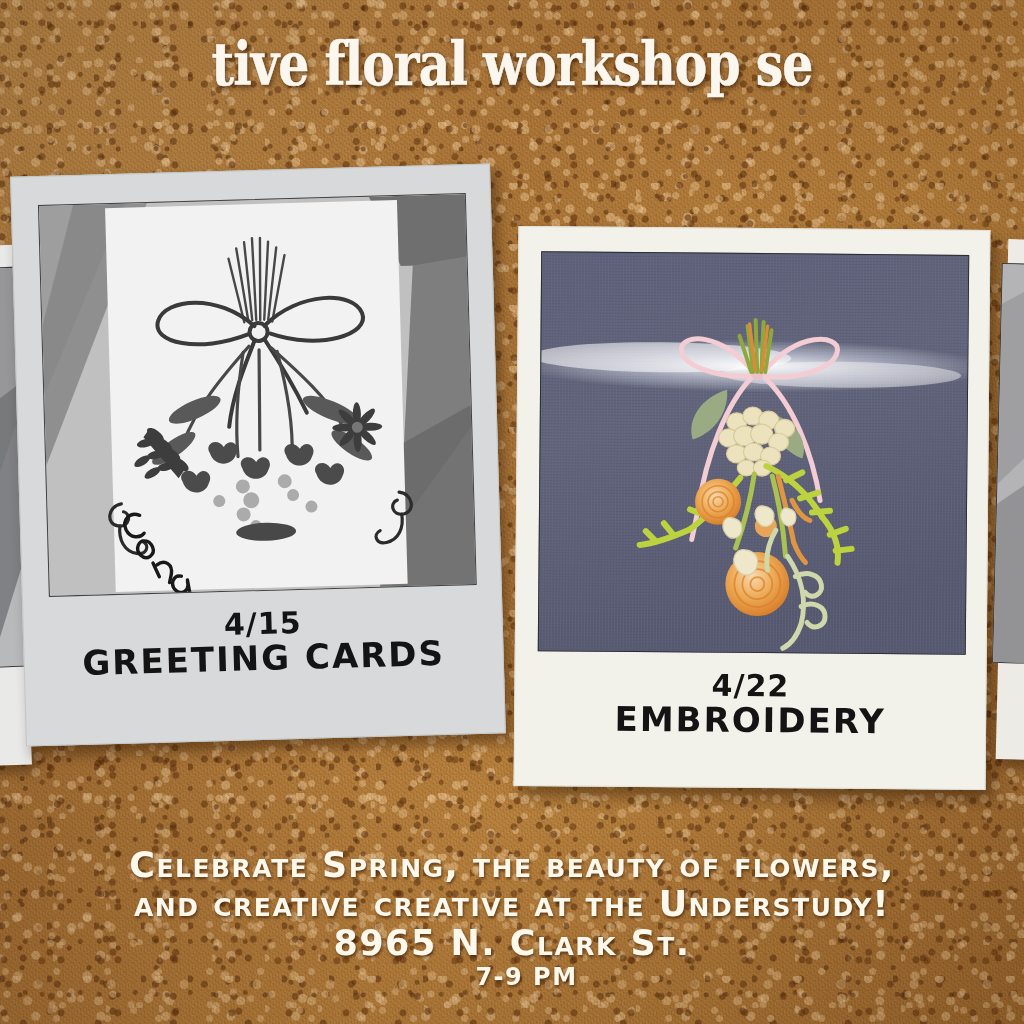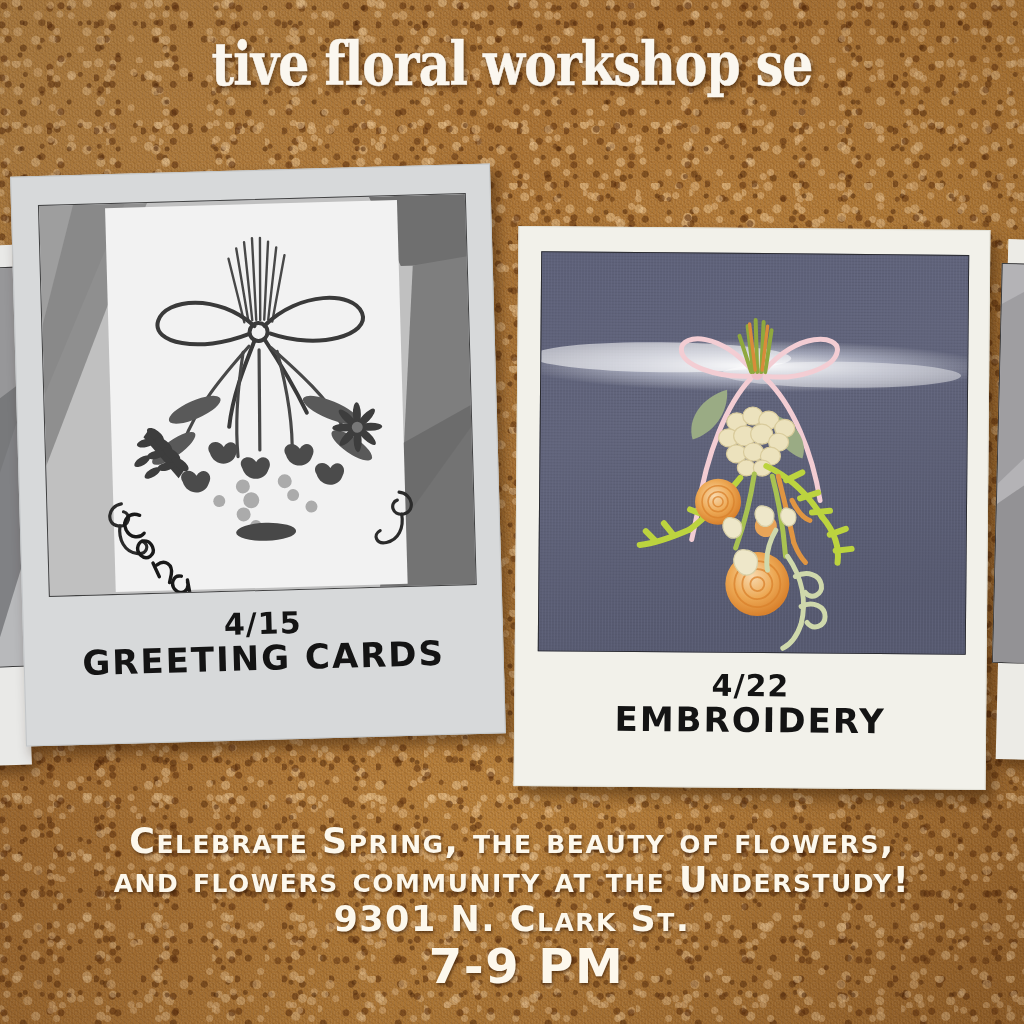--- a/index.html
+++ b/index.html
@@ -133,33 +133,33 @@
   #pola-left-edge .photo{left:10px;top:22px;width:74px;height:400px;background:#9b9c9e;}
   #pola-right-edge{
     left:1002px;top:240px;width:80px;height:520px;
     background:#ecebe6;transform:rotate(1.4deg);
     box-shadow:5px 8px 12px rgba(40,18,2,.4);
   }
   #pola-right-edge .photo{left:-6px;top:24px;width:70px;height:400px;background:#a4a3a6;}
 
   
   #bottom-text{
-    position:absolute;left:0;right:0;top:822px;
+    position:absolute;left:0;right:0;top:846px;
     text-align:center;
     font-family:"DejaVu Sans",sans-serif;
     font-weight:700;
     color:#fdf8ec;
     font-variant:small-caps;
     letter-spacing:1.5px;
     text-shadow:1px 2px 3px rgba(45,20,4,.6);
     line-height:1.12;
   }
   #bottom-text .l1,#bottom-text .l2{font-size:35px;}
   #bottom-text .l3{font-size:35px;}
-  #bottom-text .l4{font-size:48px;margin-left:29px;}
+  #bottom-text .l4{font-size:24px;margin-left:29px;}
 
   
   .bw{filter:grayscale(1) contrast(1.05);}
 </style>
 </head>
 <body>
 
 <div id="corkboard"></div>
 <div id="corkgrain"></div>
 <div id="corkvig"></div>
@@ -464,16 +464,16 @@
     <svg width="70" height="400" viewBox="0 0 70 400">
       <rect x="0" y="0" width="70" height="400" fill="#b4b3b6"></rect>
       <path d="M0,40 L70,0 L70,150 L0,220 Z" fill="#9a999c" opacity=".8"></path>
       <path d="M0,240 L70,190 L70,400 L0,400 Z" fill="#88878a" opacity=".75"></path>
     </svg>
   </div>
 </div>
 
 <div id="bottom-text">
   <div class="l1">Celebrate Spring, the beauty of flowers,</div>
-  <div class="l2">and flowers community at the Understudy!</div>
-  <div class="l3">9301 N. Clark St.</div>
+  <div class="l2">and creative creative at the Understudy!</div>
+  <div class="l3">8965 N. Clark St.</div>
   <div class="l4">7-9 PM</div>
 </div>
 
 </body></html>

